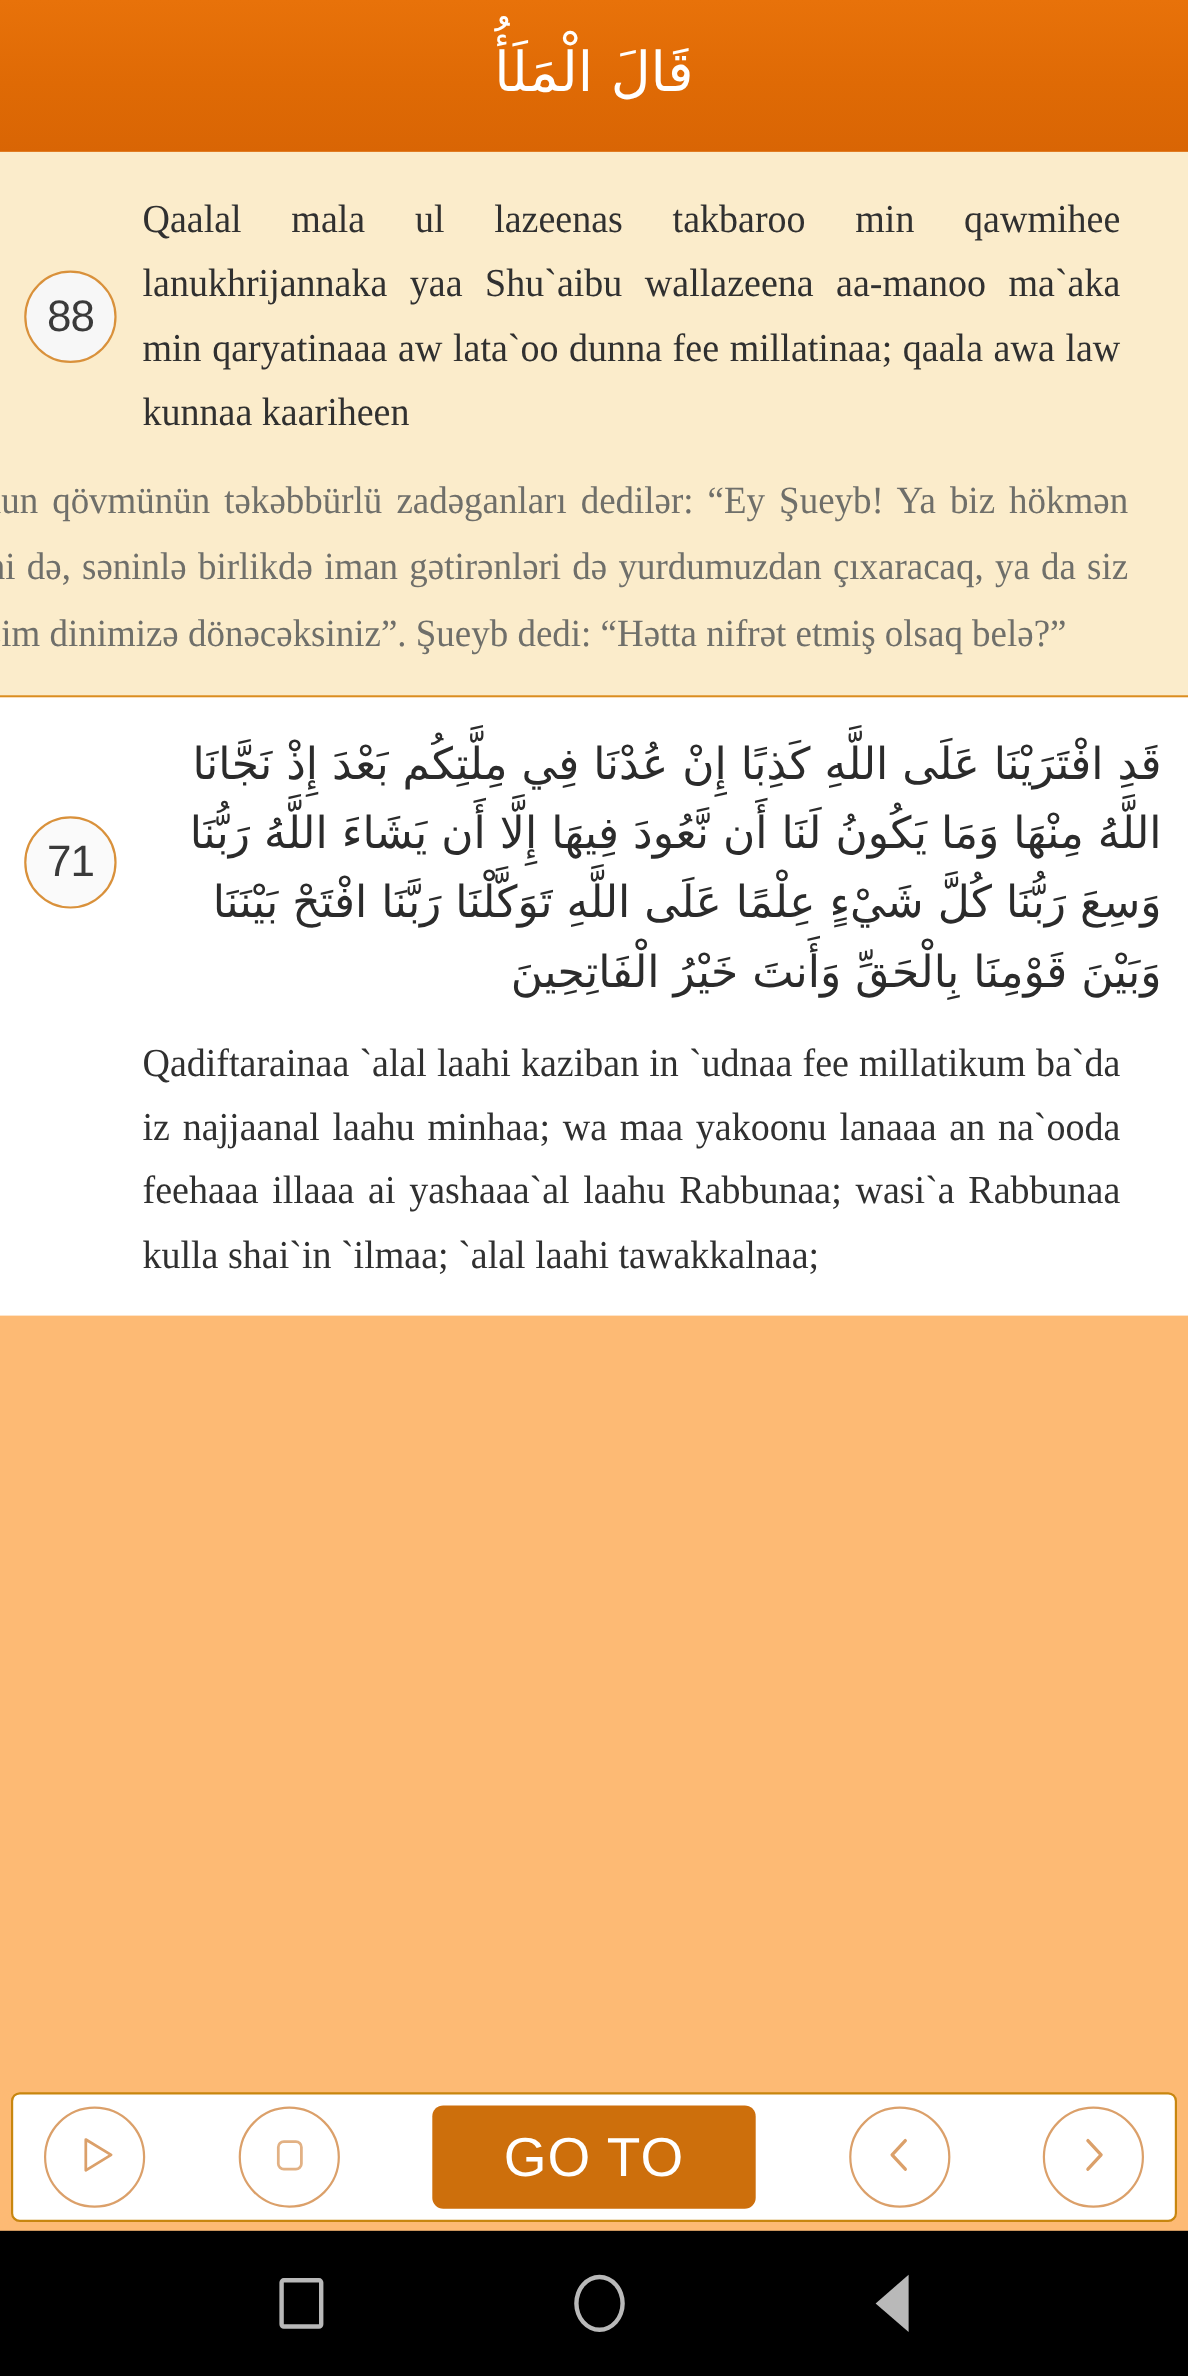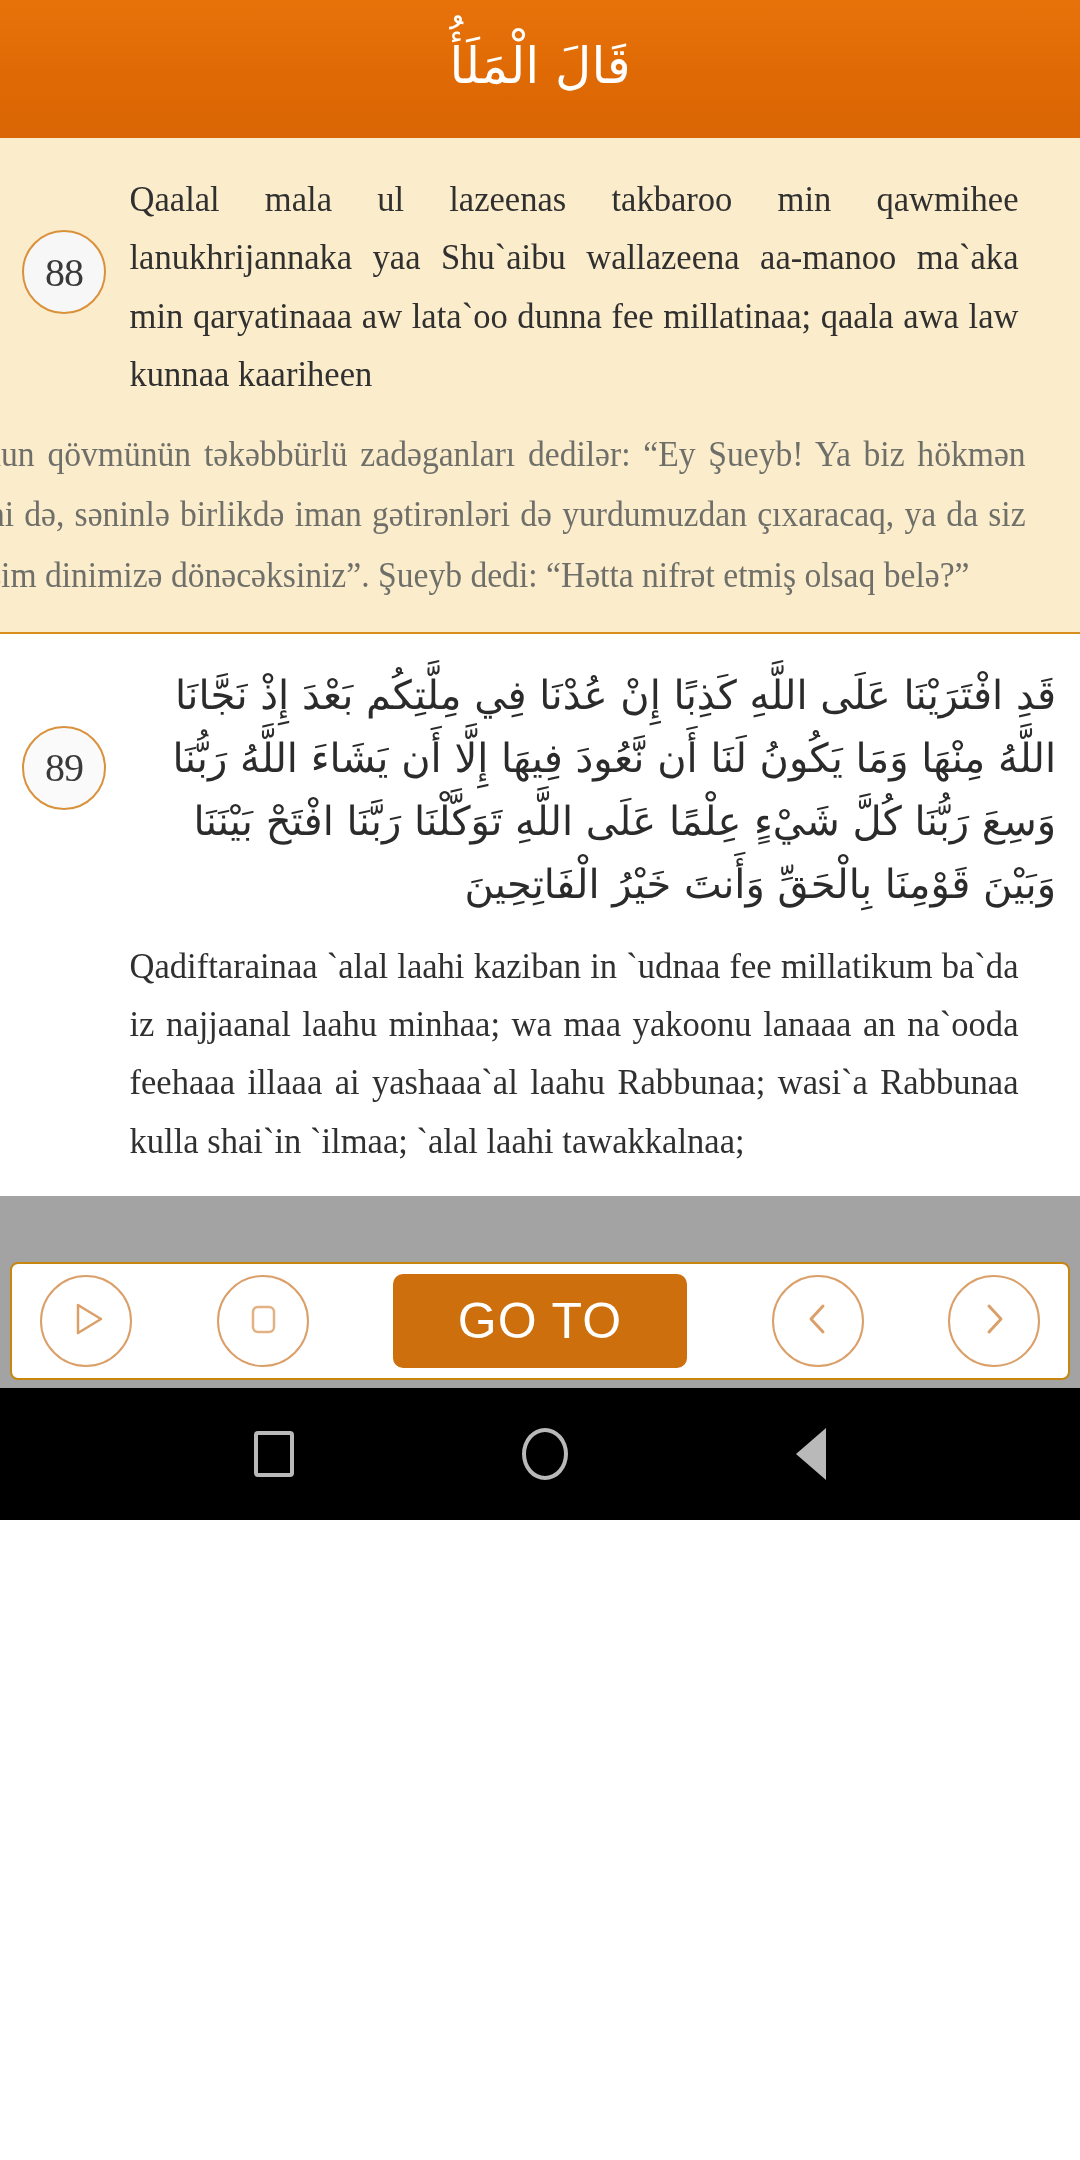--- a/index.html
+++ b/index.html
@@ -8,24 +8,24 @@
     width: 1080px;
     height: 2160px;
     overflow: hidden;
     background: #ffffff;
     font-family: "Liberation Serif", "DejaVu Serif", serif;
   }
 
   #app {
     position: relative;
     width: 1080px;
-    height: 1520px;
+    height: 2160px;
     display: flex;
     flex-direction: column;
-    background: #a3a3a3;
+    background: #fdba74;
   }
 
   
   .header {
     height: 138px;
     flex: 0 0 138px;
     background: linear-gradient(180deg, #e8720a 0%, #df6a05 55%, #d96504 100%);
     display: flex;
     align-items: center;
     justify-content: center;
@@ -57,32 +57,32 @@
 
   .verse-divider {
     height: 2px;
     background: #d98e20;
     width: 100%;
   }
 
   .badge {
     position: absolute;
     left: 22px;
-    top: 92px;
+    top: 108px;
     width: 84px;
     height: 84px;
     border-radius: 50%;
     background: #f7f7f7;
     border: 2px solid #d9913b;
     display: flex;
     align-items: center;
     justify-content: center;
     color: #3a3a3a;
     font-size: 40px;
-    font-family: Liberation Serif, serif;
+    font-family: Liberation Sans, sans-serif;
     letter-spacing: -1px;
   }
   .verse.white .badge { background: #fafafa; }
 
   .verse-body {
     margin-left: 118px;
     margin-right: 18px;
   }
 
   .arabic {
@@ -202,21 +202,21 @@
       <div class="badge">88</div>
       <div class="verse-body">
         <div class="translit">Qaalal mala ul lazeenas takbaroo min qawmihee lanukhrijannaka yaa Shu`aibu wallazeena aa-manoo ma`aka min qaryatinaaa aw lata`oo dunna fee millatinaa; qaala awa law kunnaa kaariheen</div>
       </div>
       <div class="translation">Onun qövmünün təkəbbürlü zadəganları dedilər: “Ey Şueyb! Ya biz hökmən səni də, səninlə birlikdə iman gətirənləri də yurdumuzdan çıxaracaq, ya da siz bizim dinimizə dönəcəksiniz”. Şueyb dedi: “Hətta nifrət etmiş olsaq belə?”</div>
     </div>
 
     <div class="verse-divider"></div>
 
     <div class="verse white">
-      <div class="badge">89</div>
+      <div class="badge">71</div>
       <div class="verse-body">
         <div class="arabic">قَدِ افْتَرَيْنَا عَلَى اللَّهِ كَذِبًا إِنْ عُدْنَا فِي مِلَّتِكُم بَعْدَ إِذْ نَجَّانَا اللَّهُ مِنْهَا وَمَا يَكُونُ لَنَا أَن نَّعُودَ فِيهَا إِلَّا أَن يَشَاءَ اللَّهُ رَبُّنَا وَسِعَ رَبُّنَا كُلَّ شَيْءٍ عِلْمًا عَلَى اللَّهِ تَوَكَّلْنَا رَبَّنَا افْتَحْ بَيْنَنَا وَبَيْنَ قَوْمِنَا بِالْحَقِّ وَأَنتَ خَيْرُ الْفَاتِحِينَ</div>
         <div class="translit">Qadiftarainaa `alal laahi kaziban in `udnaa fee millatikum ba`da iz najjaanal laahu minhaa; wa maa yakoonu lanaaa an na`ooda feehaaa illaaa ai yashaaa`al laahu Rabbunaa; wasi`a Rabbunaa kulla shai`in `ilmaa; `alal laahi tawakkalnaa;</div>
       </div>
     </div>
 
   </div>
 
   <div class="toolbar">
 

